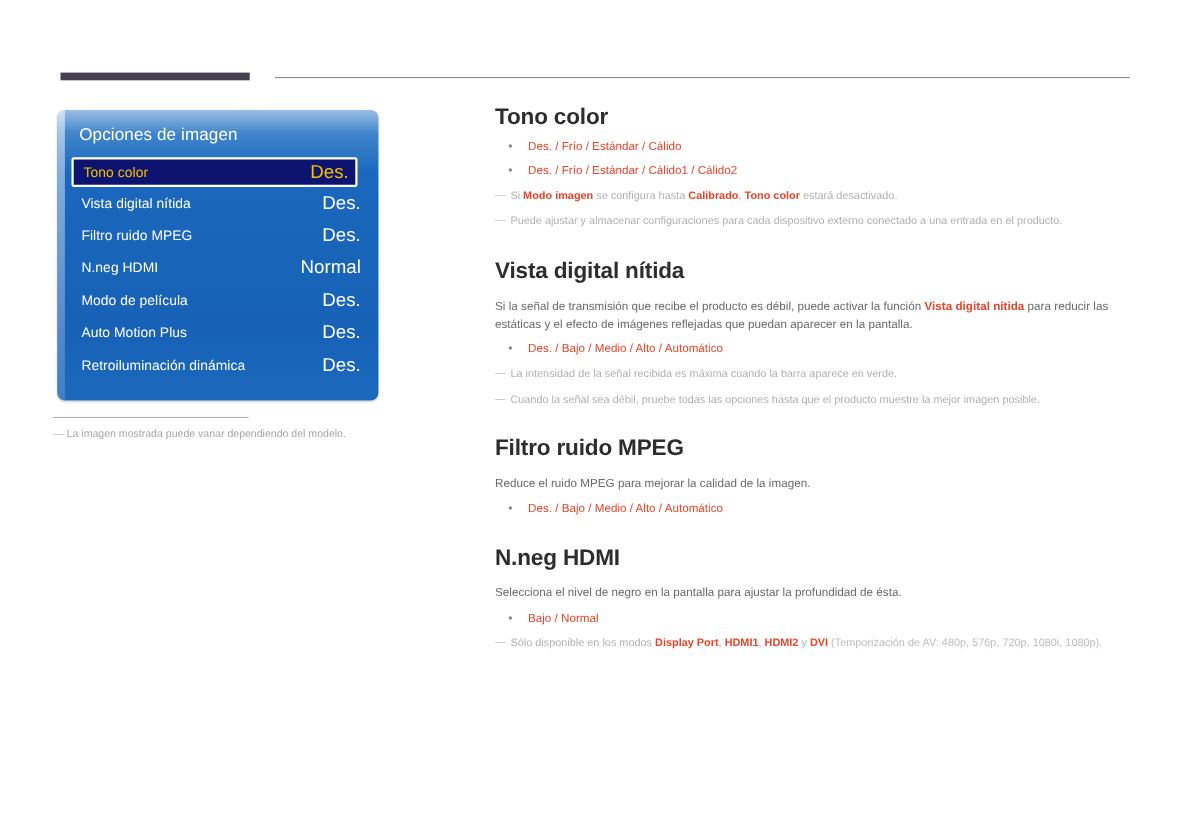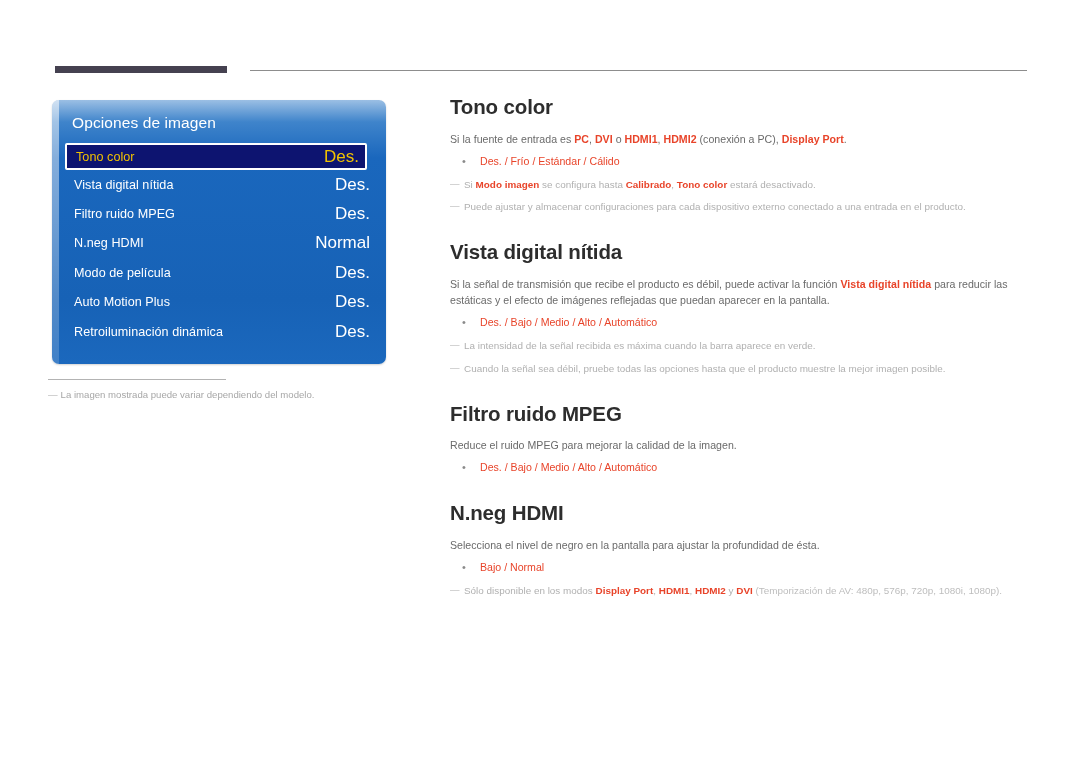--- a/index.html
+++ b/index.html
@@ -37,21 +37,21 @@
 
   
   .left-col {
     position: absolute;
     left: 52px;
     top: 100px;
     width: 292px;
   }
   .osd {
     position: relative;
-    width: 334px;
+    width: 292px;
     height: 264px;
     border-radius: 7px;
     background: linear-gradient(to bottom,
                 #9bbfe4 0px,
                 #3f84cb 22px,
                 #1a67bd 58px,
                 #1762b6 200px,
                 #1b68bd 264px);
     box-shadow: 0 1px 2px rgba(0,0,0,.18);
     overflow: hidden;
@@ -253,25 +253,25 @@
 <div class="note-rule"></div>
 <div class="img-note">
   <span class="dash">―</span><span>La imagen mostrada puede variar dependiendo del modelo.</span>
 </div>
 
 <div class="right-col">
 
   <div class="sec-block">
     <h2 class="sec">Tono color</h2>
 
-    <p class="body"><span>Si la fuente de entrada es </span><b>PC</b><span>, </span><b>DVI</b><span> o </span><b>HDMI1</b><span>, </span><b>HDMI2</b><span> (conexión a PC), </span><b>Display Port</b><span>.</span></p>
 
     <p class="opt">Des. / Frío / Estándar / Cálido</p>
 
 
+    <p class="opt">Des. / Frío / Estándar / Cálido1 / Cálido2</p>
 
     <p class="note"><span>Si </span><b>Modo imagen</b><span> se configura hasta </span><b>Calibrado</b><span>, </span><b>Tono color</b><span> estará desactivado.</span></p>
 
     <p class="note">Puede ajustar y almacenar configuraciones para cada dispositivo externo conectado a una entrada en el producto.</p>
   </div>
 
   <div class="sec-block">
     <h2 class="sec">Vista digital nítida</h2>
 
     <p class="body"><span>Si la señal de transmisión que recibe el producto es débil, puede activar la función </span><b>Vista digital nítida</b><span> para reducir las estáticas y el efecto de imágenes reflejadas que puedan aparecer en la pantalla.</span></p>

